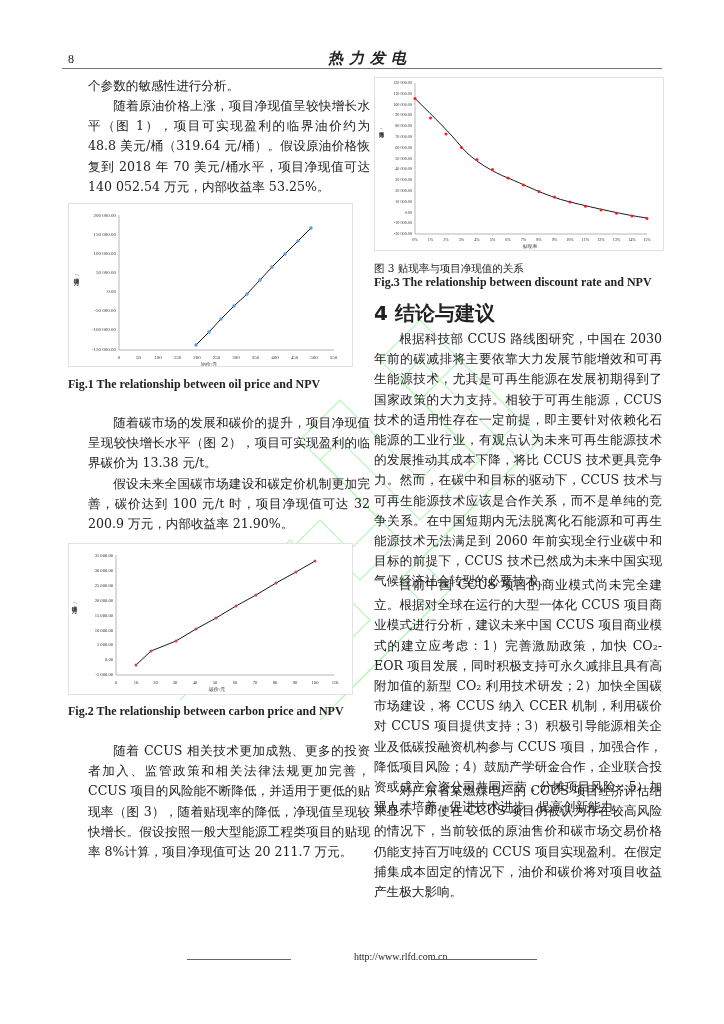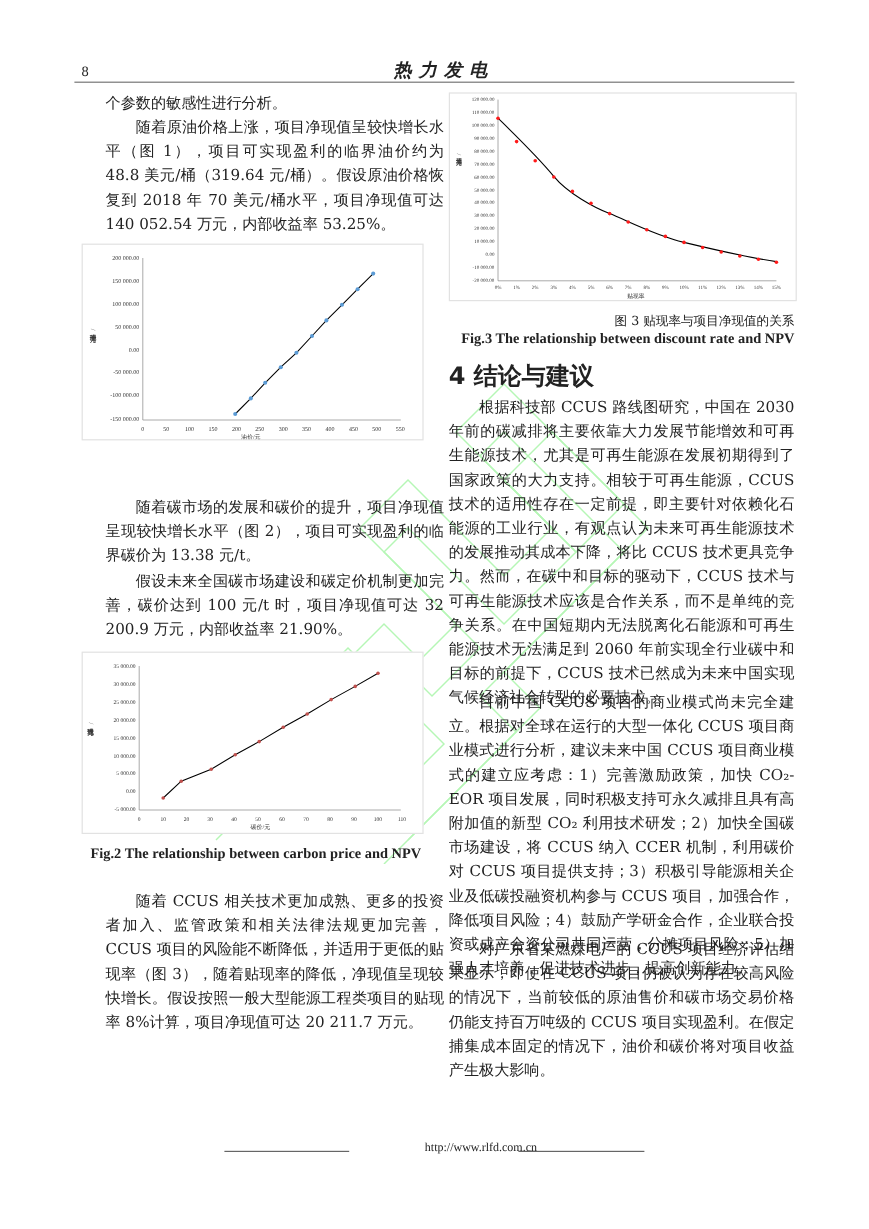--- a/index.html
+++ b/index.html
@@ -7,21 +7,21 @@
          font-family:"DejaVu Serif","Liberation Serif",serif; color:#222; }
   .abs { position:absolute; }
   .header-num { left:68px; top:52px; font-size:12px; font-family:"Liberation Serif",serif; }
   .header-title { left:328px; top:49px; font-size:15px; font-weight:bold; font-style:italic; letter-spacing:6px; font-family:"DejaVu Serif",serif; }
   .header-rule { left:62px; top:68px; width:600px; height:1px; background:#777; }
   .para { position:absolute; font-size:12.6px; line-height:20.2px; text-align:justify; text-align-last:left; }
   .para.indent { text-indent:2em; }
   .col-left { left:68px; width:282px;margin-left:20px; }
   .col-right { left:374px; width:288px; }
   .fig-box { position:absolute; border:1px solid #e2e2e2; background:#fff; }
-  .cap { position:absolute; text-align:right; font-size:10.5px; line-height:14px; }
+  .cap { position:absolute; text-align:left; font-size:10.5px; line-height:14px; }
   .cap .en { font-weight:bold; font-family:"Liberation Serif",serif; font-size:12px; }
   .section-head { position:absolute; left:374px; top:300px; font-size:20px; font-weight:bold; font-family:"DejaVu Sans",sans-serif; }
   .footer-line { position:absolute; top:959px; height:1px; background:#666; }
   .footer-url { position:absolute; left:310px; top:951px; font-size:10px; font-family:"Liberation Serif",serif;padding-left:44px; }
   svg text { font-family:"Liberation Serif",serif; }
   .watermark { position:absolute; left:120px; top:300px; width:480px; height:420px; pointer-events:none; opacity:0.55; }
 </style>
 </head>
 <body>
 
@@ -81,20 +81,21 @@
         <circle cx="178" cy="90" r="1.7"></circle>
         <circle cx="191" cy="76" r="1.7"></circle>
       <circle cx="203" cy="63" r="1.7"></circle>
         <circle cx="216" cy="50" r="1.7"></circle>
         <circle cx="229" cy="37" r="1.7"></circle>
       <circle cx="242" cy="24" r="1.7"></circle>
     </g>
   </svg>
 </div>
 <div class="cap" style="left:68px; top:377px; width:283px;">
+  <div class="en">Fig.1 The relationship between oil price and NPV</div>
 </div>
 
 <div class="para col-left indent" style="top:413px;">随着碳市场的发展和碳价的提升，项目净现值呈现较快增长水平（图 2），项目可实现盈利的临界碳价为 13.38 元/t。</div>
 <div class="para col-left indent" style="top:474px;">假设未来全国碳市场建设和碳定价机制更加完善，碳价达到 100 元/t 时，项目净现值可达 32 200.9 万元，内部收益率 21.90%。</div>
 
 <div class="fig-box" style="left:68px; top:543px; width:283px; height:150px;">
   <svg width="283" height="150" viewBox="0 0 283 150">
     <g font-size="4.6" fill="#333" text-anchor="end">
       <text x="44" y="13">35 000.00</text>
         <text x="44" y="28">30 000.00</text>

